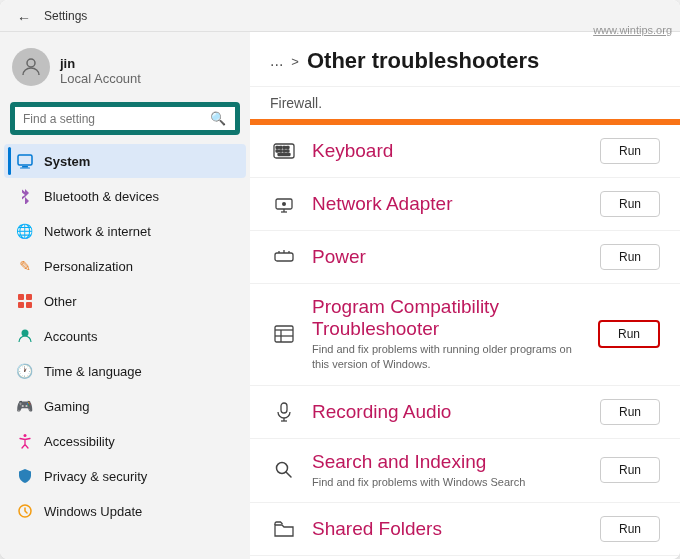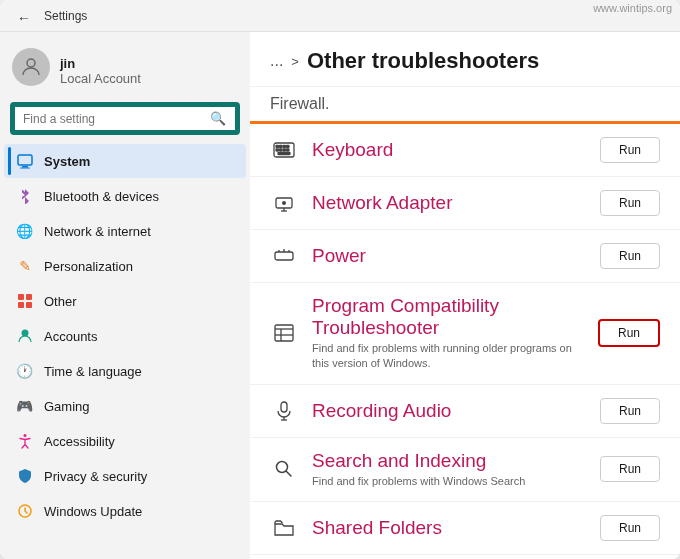--- a/index.html
+++ b/index.html
@@ -164,23 +164,23 @@
       font-weight: 700;
       color: #1a1a1a;
     }
     .troubleshooter-list {
       flex: 1;
       overflow-y: auto;
       padding: 0 0 8px 0;
     }
     .firewall-label {
       padding: 8px 20px;
-      font-size: 16px;
+      font-size: 14px;
       color: #555;
-      border-bottom: 3px solid #f97316;
+      border-bottom: 6px solid #f97316;
     }
     .ts-item {
       display: flex;
       align-items: center;
       padding: 12px 20px;
       border-bottom: 1px solid #f0f0f0;
       gap: 14px;
     }
     .ts-item-icon {
       width: 28px;
@@ -215,26 +215,27 @@
       color: #1a1a1a;
       cursor: pointer;
       white-space: nowrap;
       flex-shrink: 0;
     }
     .run-btn.highlighted {
       border: 2px solid #cc0000;
     }
     .watermark {
       position: absolute;
-      top: 2px;
+      top: 24px;
       right: 8px;
       font-size: 11px;
       color: rgba(0,0,0,0.4);
       pointer-events: none;
       z-index: 10;
+      text-decoration: underline;
     }
     
     .icon-system { color: #0078d4; }
   </style>
 </head>
 <body>
 
 <div class="window" style="position:relative;">
 
   <div class="watermark">www.wintips.org</div>

